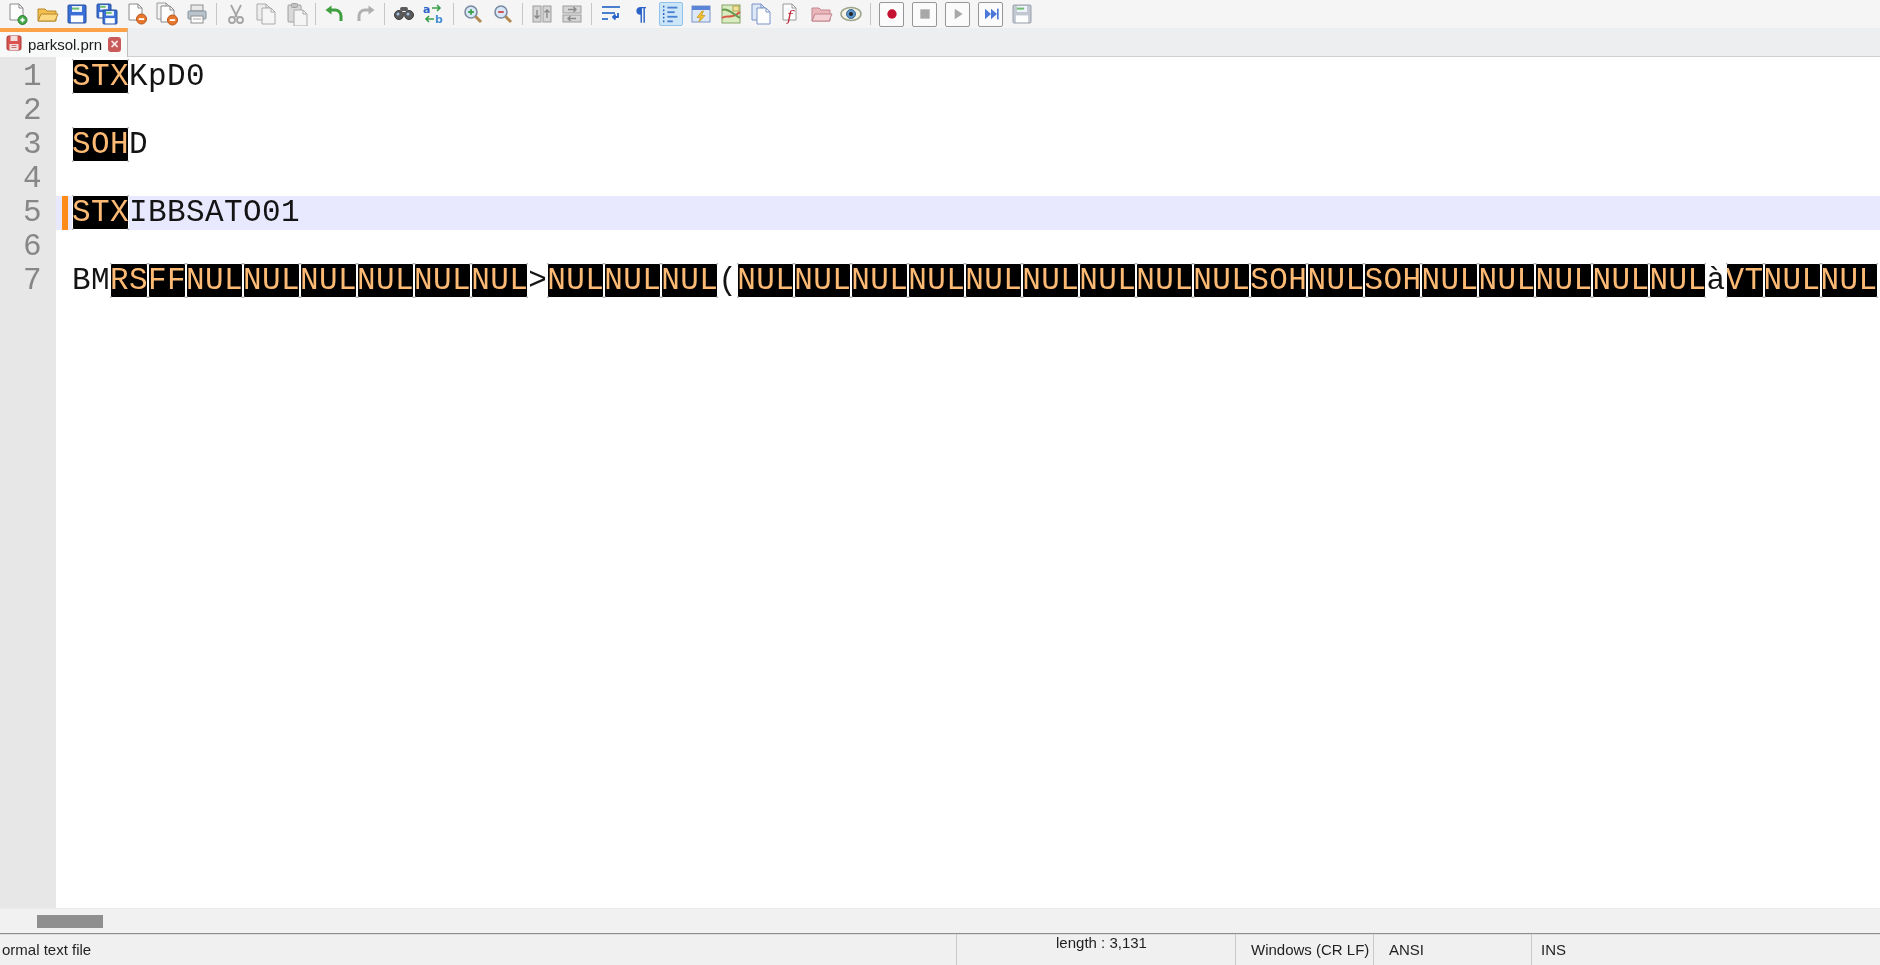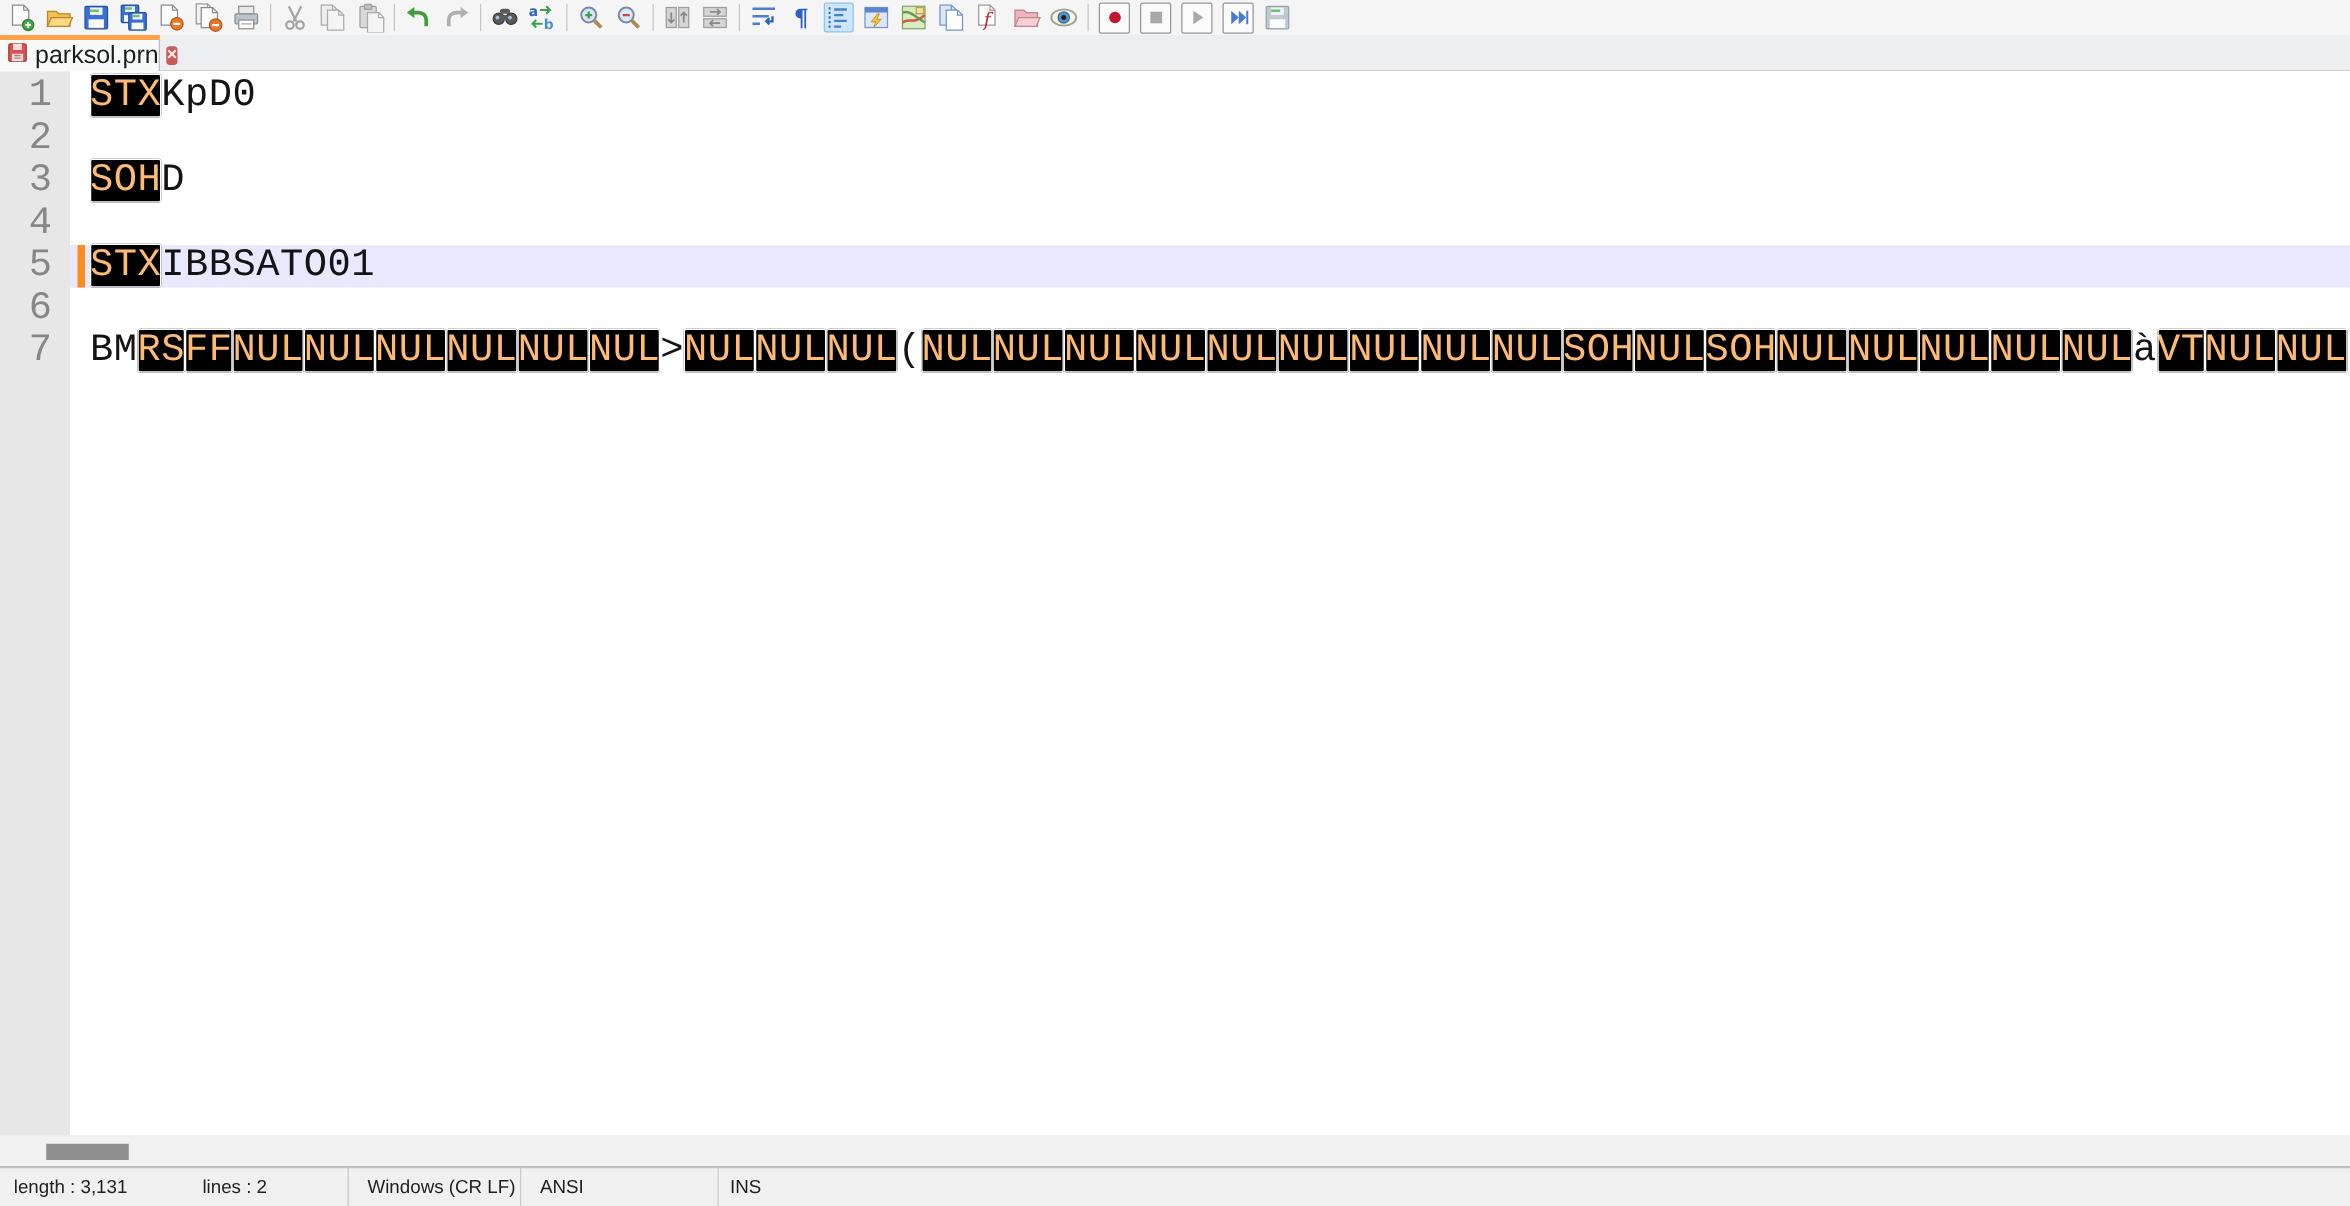--- a/index.html
+++ b/index.html
@@ -24,21 +24,21 @@
   .tsep { width:1px; height:22px; background:#c6c6c6; margin:0 4px; flex:none; }
   
   .tabbar {
     height:29px; background:#eceeef; border-bottom:1px solid #cfcfcf; display:flex; align-items:stretch;
   }
   .tab {
     width:128px; background:#f8f9f9; border-right:1px solid #bdbdbd;
     border-top:4px solid var(--accent);
     display:flex; align-items:center; gap:6px; padding:0 6px; margin-bottom:-1px;
   }
-  .tab-title { font-size:20px; color:#1c1c1c; white-space:nowrap; flex:1; }
+  .tab-title { font-size:15px; color:#1c1c1c; white-space:nowrap; flex:1; }
   .tab-close {
     width:15px; height:15px; border-radius:3px; background:#ca5a5a; color:#f7eaea;
     font-size:11px; line-height:15px; text-align:center; font-weight:bold; cursor:default;
   }
   
   .editor {
     position:relative; height:851px; background:#fff; overflow:hidden;
     font-family:"Liberation Mono","DejaVu Sans Mono",monospace;
     font-size:31px; line-height:34px; letter-spacing:0.4px; color:#141414;
     padding-top:3px; white-space:nowrap;
@@ -64,21 +64,21 @@
   .hthumb { position:absolute; left:37px; top:6px; width:66px; height:13px; background:#8f8f8f; }
   
   .statusbar {
     height:32px; background:#f0f0f0; border-top:1px solid #8e8e8e;
     box-shadow:inset 0 1px 0 #dedede;
     display:flex; align-items:center; font-size:15px; color:#1f1f1f; white-space:nowrap;
   }
   .ssec { height:100%; display:flex; align-items:center; border-right:1px solid #c9c9c9; flex:none; }
   .ssec:last-child { border-right:none; }
   .s1 { width:957px; padding-left:2px; }
-  .s2 { width:279px; padding-left:11px; gap:60px; }
+  .s2 { width:279px; padding-left:11px; gap:32px;flex-direction:column; }
   .s3 { width:314px; padding-left:11px; gap:30px; }
   .s4 { width:138px; padding-left:15px; }
   .s5 { width:158px; padding-left:15px; }
   .s6 { flex:1; padding-left:9px; }
 </style>
 </head>
 <body style="--accent: #fca249; --caretline: #e8e8ff; --marker: #ff8c1a; --ctrlbg: #000000;">
 
 <div class="toolbar" id="toolbar">
     <div class="tbtn">
@@ -379,20 +379,23 @@
       <div class="mark"></div>
       <div class="code"><span>BM</span><span class="ctrl">RS</span><span class="ctrl">FF</span><span class="ctrl">NUL</span><span class="ctrl">NUL</span><span class="ctrl">NUL</span><span class="ctrl">NUL</span><span class="ctrl">NUL</span><span class="ctrl">NUL</span><span>&gt;</span><span class="ctrl">NUL</span><span class="ctrl">NUL</span><span class="ctrl">NUL</span><span>(</span><span class="ctrl">NUL</span><span class="ctrl">NUL</span><span class="ctrl">NUL</span><span class="ctrl">NUL</span><span class="ctrl">NUL</span><span class="ctrl">NUL</span><span class="ctrl">NUL</span><span class="ctrl">NUL</span><span class="ctrl">NUL</span><span class="ctrl">SOH</span><span class="ctrl">NUL</span><span class="ctrl">SOH</span><span class="ctrl">NUL</span><span class="ctrl">NUL</span><span class="ctrl">NUL</span><span class="ctrl">NUL</span><span class="ctrl">NUL</span><span>à</span><span class="ctrl">VT</span><span class="ctrl">NUL</span><span class="ctrl">NUL</span></div>
     </div>
   </div>
 
 <div class="hscroll">
   <div class="hthumb"></div>
 </div>
 
 <div class="statusbar">
+  <div class="ssec s1">
+      <span>ormal text file</span>
+    </div>
   <div class="ssec s2">
     <span>length : 3,131</span>
     <span>lines : 2</span>
   </div>
   <div class="ssec s4">
       <span>Windows (CR LF)</span>
     </div>
   <div class="ssec s5">
       <span>ANSI</span>
     </div>

